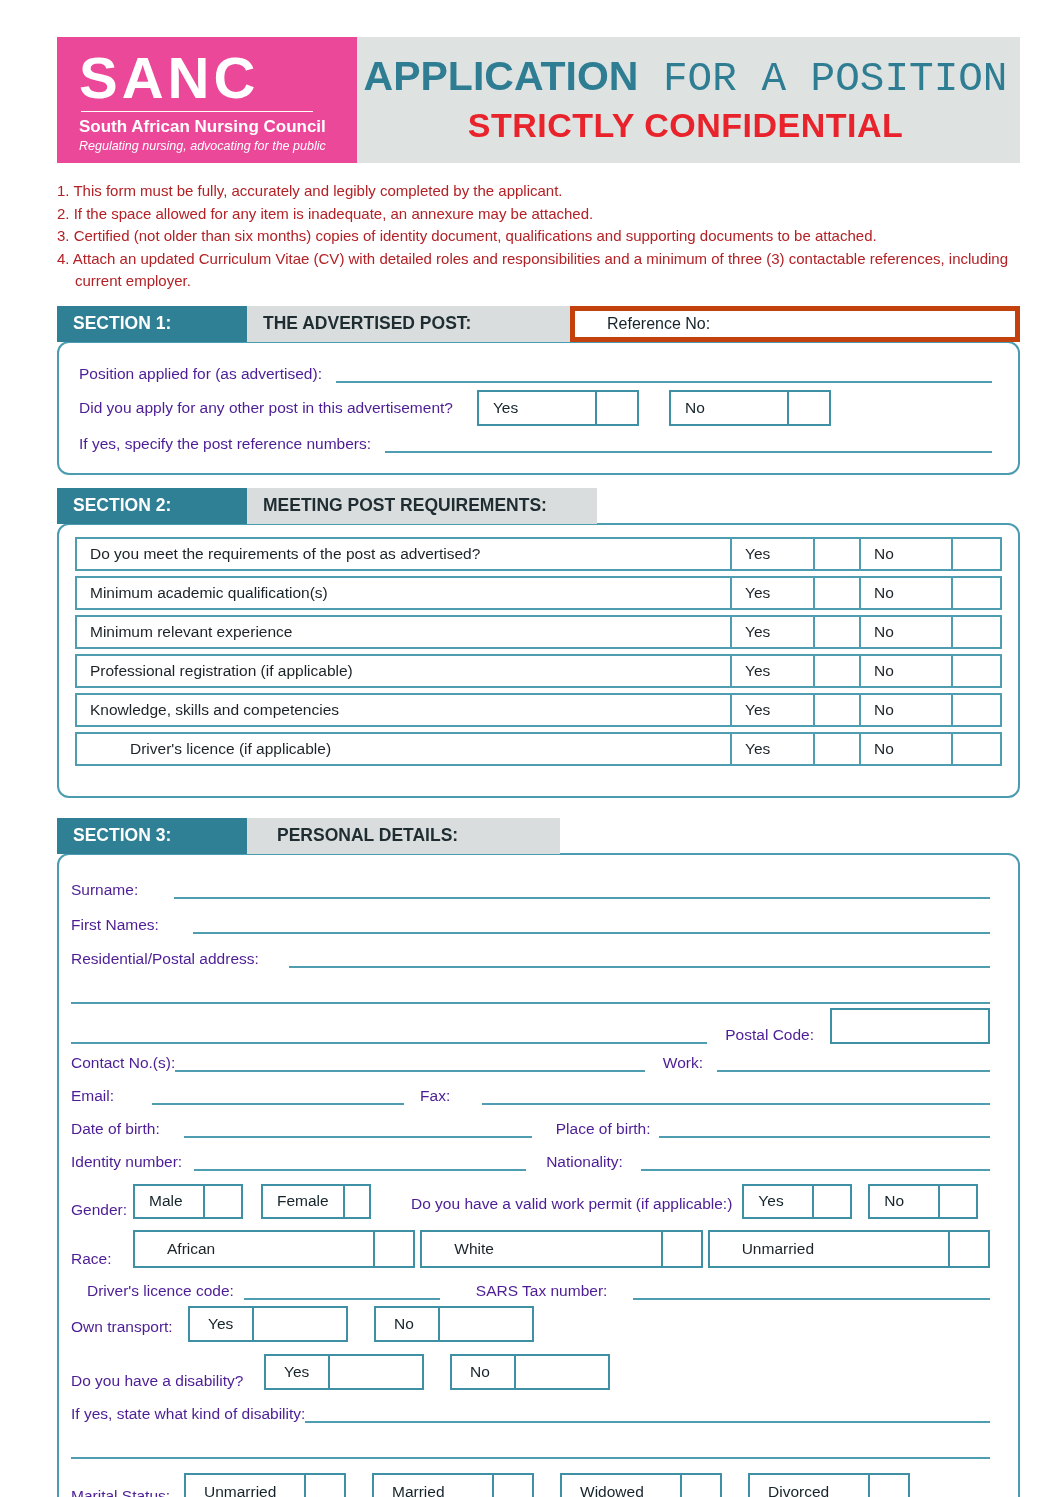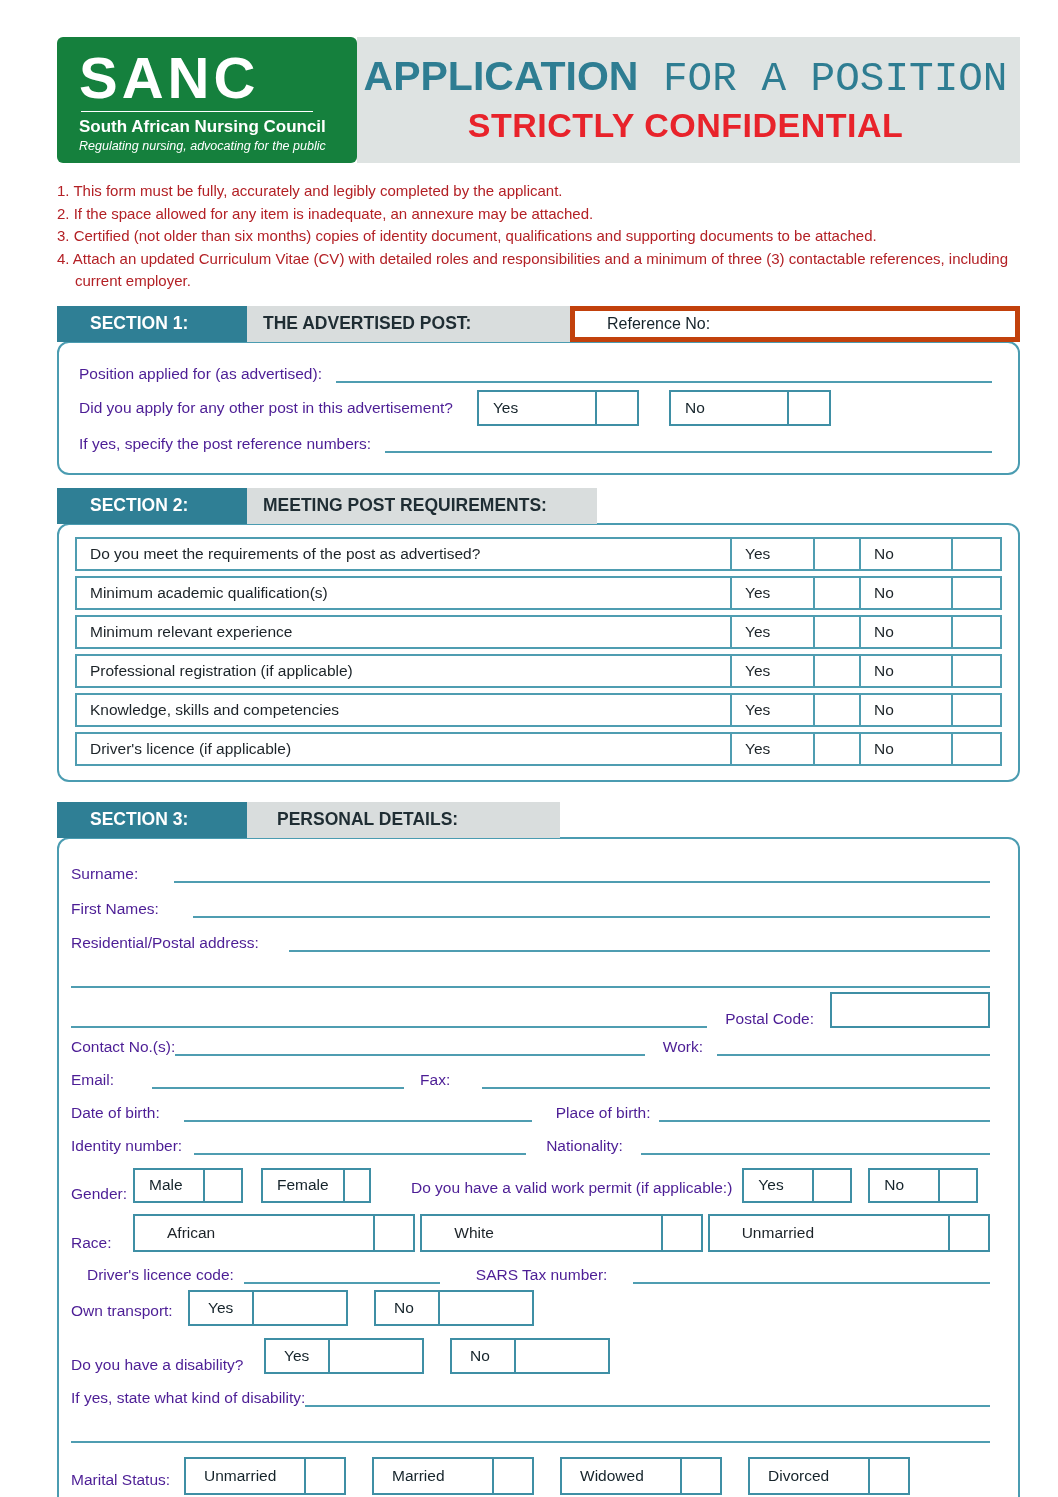--- a/index.html
+++ b/index.html
@@ -6,22 +6,22 @@
   html,body { background:#fff; }
   .page {
     width:1058px; height:1497px; background:#ffffff; position:relative;
     font-family:"Liberation Sans", sans-serif; color:#1c2328; overflow:hidden;
   }
   .content { padding:37px 38px 0 57px; }
 
   
   .masthead { display:flex; height:126px; }
   .logo-block {
-    width:300px; background:#15803d; color:#fff; padding:12px 20px 10px 22px;
-    display:flex; flex-direction:column; justify-content:center;border-radius:6px;
+    width:300px; background:#ec4899; color:#fff; padding:12px 20px 10px 22px;
+    display:flex; flex-direction:column; justify-content:center;
   }
   .logo-acronym { font-size:58px; font-weight:bold; letter-spacing:4px; line-height:1.0; }
   .logo-rule { width:232px; height:2px; background:#ffffff; margin:4px 0 6px 2px; }
   .logo-name { font-size:17px; font-weight:bold; line-height:1.1; }
   .logo-tagline { font-size:12.5px; font-style:italic; margin-top:2px; }
   .title-block {
     flex:1; background:#dee3e2; display:flex; flex-direction:column;
     align-items:center; justify-content:center; padding-right:6px;
   }
   .title-line { font-size:41px; color:#2e7d92; line-height:1.05; white-space:nowrap; }
@@ -31,21 +31,21 @@
 
   
   .instructions { margin-top:17px; color:#b32025; font-size:15px; line-height:1.5; }
   .instr-item { padding-left:18px; text-indent:-18px; }
 
   
   .section { margin-top:13px; }
   .sec-head { display:flex; height:36px; position:relative; z-index:2; }
   .sec-label {
     width:190px; background:#2f7f95; color:#ffffff; font-weight:bold; font-size:17.5px;
-    display:flex; align-items:center; padding-left:33px;
+    display:flex; align-items:center; padding-left:16px;
   }
   .sec-title {
     background:#d9dddd; color:#1f2d33; font-weight:bold; font-size:17.5px;
     display:flex; align-items:center; padding-left:16px;
   }
   .sec-title.w1 { width:323px; }
   .sec-title.w2 { width:350px; }
   .sec-title.w3 { width:313px; padding-left:30px; }
   .ref-box {
     flex:1; background:#ffffff; border:5px solid #c2410c;
@@ -72,21 +72,21 @@
   .s1-body { padding:20px 26px 20px 20px; height:134px; display:flex; flex-direction:column; justify-content:space-between; }
   .s1-row { display:flex; align-items:flex-end; }
   .s1-choice { height:36px; width:162px; align-self:center; }
   .s1-q { align-items:center; }
 
   
   .s2-body { padding:12px 16px 14px 16px; }
   .req-row {
     display:flex; border:2px solid #4f9db1; height:34px; margin-bottom:5px; align-items:stretch;
   }
-  .req-row:last-child { margin-bottom:0; }
+  .req-row:last-child { margin-bottom:16px;padding-left:40px; }
   .req-q { flex:1; display:flex; align-items:center; padding-left:13px; font-size:15.5px; }
   .req-cell { display:flex; align-items:center; border-left:2px solid #4f9db1; font-size:15.5px; }
   .req-yes { width:83px; padding-left:13px; }
   .req-gap1 { width:46px; }
   .req-no { width:92px; padding-left:13px; }
   .req-gap2 { width:49px; }
 
   
   .s3-body { padding:24px 28px 24px 12px; }
   .s3-body .frow { margin-bottom:13px; padding-left:0; }

